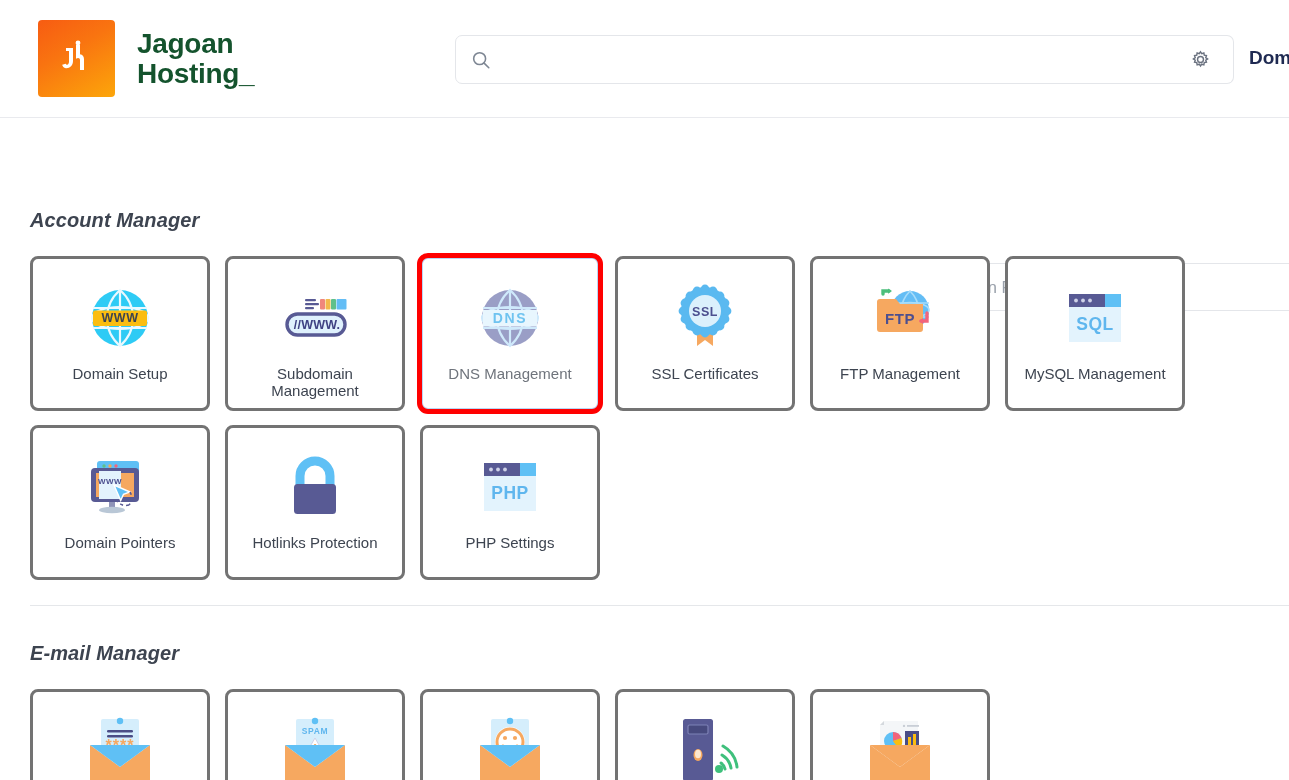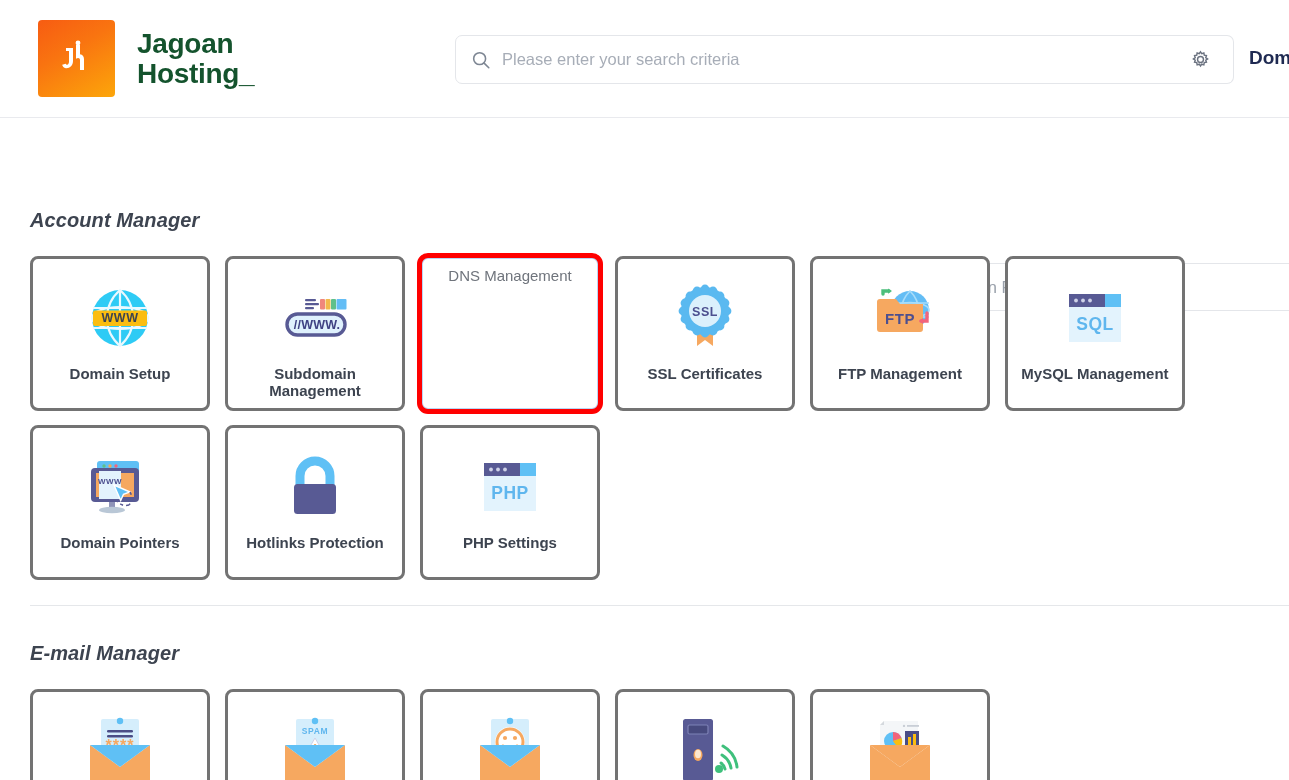--- a/index.html
+++ b/index.html
@@ -174,21 +174,21 @@
   .card-icon {
     height: 78px;
     margin-top: 20px;
     display: flex;
     align-items: center;
     justify-content: center;
   }
   .card-label {
     margin-top: 8px;
     font-size: 15px;
-    font-weight: 700;
+    font-weight: 400;
     color: #3d4450;
     text-align: center;
     line-height: 1.15;
     padding: 0 6px;
   }
   .card.highlighted {
     outline: 5px solid #ff0000;
     outline-offset: -2px;
     border-color: #b9d6f5;
   }
@@ -230,21 +230,20 @@
 Hosting_</div>
   </div>
 
   <div class="search-wrap">
     <span class="search-icon">
       <svg width="22" height="22" viewBox="0 0 24 24" fill="none" stroke="currentColor" stroke-width="1.7">
         <circle cx="10.5" cy="10.5" r="6.5"></circle>
         <line x1="15.4" y1="15.4" x2="20.5" y2="20.5" stroke-linecap="round"></line>
       </svg>
     </span>
-    <input class="search-input" type="text" placeholder="Please enter your search criteria" style="">
   </div>
 
   <div class="gear-button">
     <svg width="23" height="23" viewBox="0 0 24 24" fill="none" stroke="currentColor" stroke-width="1.5">
       <circle cx="12" cy="12" r="3.1"></circle>
       <path d="M12 2.6 l1.3 1.9 l2.2 -0.7 l0.4 2.3 l2.3 0.4 l-0.7 2.2 l1.9 1.3 l-1.9 1.3 l0.7 2.2 l-2.3 0.4 l-0.4 2.3 l-2.2 -0.7 l-1.3 1.9 l-1.3 -1.9 l-2.2 0.7 l-0.4 -2.3 l-2.3 -0.4 l0.7 -2.2 l-1.9 -1.3 l1.9 -1.3 l-0.7 -2.2 l2.3 -0.4 l0.4 -2.3 l2.2 0.7 z" transform="translate(0,1.4)"></path>
     </svg>
   </div>
 
   <div class="header-link">Dom</div>
@@ -291,20 +290,32 @@
             <rect x="57.5" y="17" width="10" height="10.5" rx="1" fill="#63bdf5"></rect>
           </g>
           <rect x="8" y="32" width="58" height="21" rx="10.5" fill="#dff1fd" stroke="#585a94" stroke-width="3.4"></rect>
           <text x="38" y="47" font-family="'Liberation Sans',sans-serif" font-size="12.5" font-weight="700" fill="#3f4283" text-anchor="middle" letter-spacing="0.2">//WWW.</text>
         </svg>
       </div>
       <div class="card-label">Subdomain Management</div>
     </div>
 
     <div class="card highlighted">
+      <div class="card-icon">
+        <svg width="72" height="72" viewBox="0 0 72 72">
+          <circle cx="36" cy="36" r="28" fill="#9a9ec6"></circle>
+          <path d="M36 8 c-9 8 -13 18 -13 28 s4 20 13 28 c9 -8 13 -18 13 -28 s-4 -20 -13 -28 z" fill="none" stroke="#cfe9fb" stroke-width="2.2"></path>
+          <ellipse cx="36" cy="36" rx="28" ry="11" fill="none" stroke="#cfe9fb" stroke-width="2.2"></ellipse>
+          <line x1="9" y1="26" x2="63" y2="26" stroke="#cfe9fb" stroke-width="2.2"></line>
+          <line x1="9" y1="46" x2="63" y2="46" stroke="#cfe9fb" stroke-width="2.2"></line>
+          <line x1="36" y1="8" x2="36" y2="64" stroke="#cfe9fb" stroke-width="2.2"></line>
+          <rect x="9" y="28" width="54" height="16.5" fill="#e8f6fe"></rect>
+          <text x="36" y="40.8" font-family="'Liberation Sans',sans-serif" font-size="14" font-weight="700" fill="#6fc3f0" text-anchor="middle" letter-spacing="1.6">DNS</text>
+        </svg>
+      </div>
       <div class="card-label">DNS Management</div>
     </div>
 
     <div class="card">
       <div class="card-icon">
         <svg width="72" height="72" viewBox="0 0 72 72">
           <path d="M28 44 h16 v20 l-8 -6 l-8 6 z" fill="#f6a860"></path>
           <g fill="#5ab9f0">
             <circle cx="36" cy="29" r="24"></circle>
           </g>

